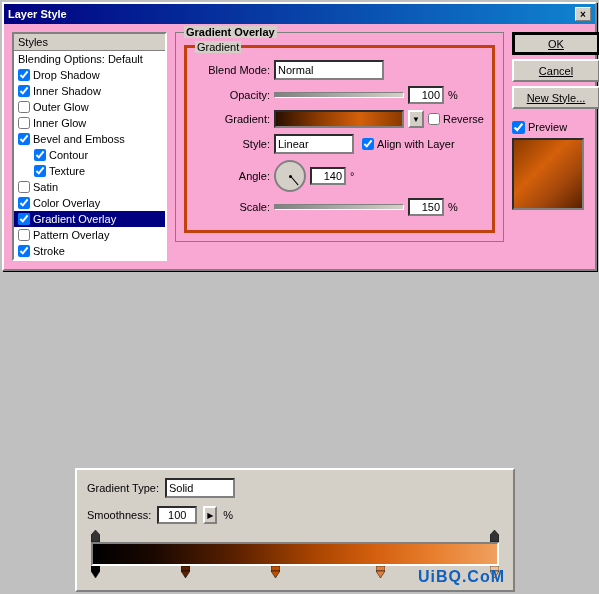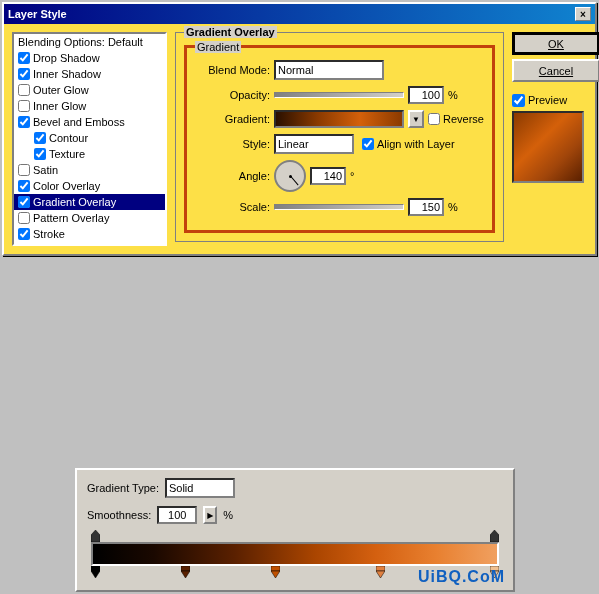--- a/index.html
+++ b/index.html
@@ -10,21 +10,21 @@
       color: #000;
       user-select: none;
     }
 
     
     .dialog-window {
       position: absolute;
       top: 2px;
       left: 2px;
       width: 595px;
-      background: #fde047;
+      background: #f9a8d4;
       border: 2px solid #fff;
       border-right-color: #808080;
       border-bottom-color: #808080;
       box-shadow: 1px 1px 0 #000;
     }
 
     
     .title-bar {
       background: linear-gradient(to right, #000080, #1084d0);
       color: #fff;
@@ -323,20 +323,21 @@
   <div class="title-bar">
     <span>Layer Style</span>
     <div class="title-bar-buttons">
       <div class="title-bar-btn">×</div>
     </div>
   </div>
 
   <div class="dialog-body">
 
     <div class="styles-panel">
+      <div class="styles-panel-header">Styles</div>
 
       <div class="style-item header-item">
         <span>Blending Options: Default</span>
       </div>
 
       <div class="style-item">
         <input type="checkbox" checked="" style="">
         <span>Drop Shadow</span>
       </div>
 
@@ -463,20 +464,21 @@
             <span>%</span>
           </div>
 
         </div>
       </div>
     </div>
 
     <div class="right-panel">
       <button class="win-btn default-btn">OK</button>
       <button class="win-btn">Cancel</button>
+      <button class="win-btn">New Style...</button>
 
       <div class="preview-area">
         <div class="preview-label">
           <input type="checkbox" checked="" style="">
           <span>Preview</span>
         </div>
         <div class="preview-box"></div>
       </div>
     </div>
 

